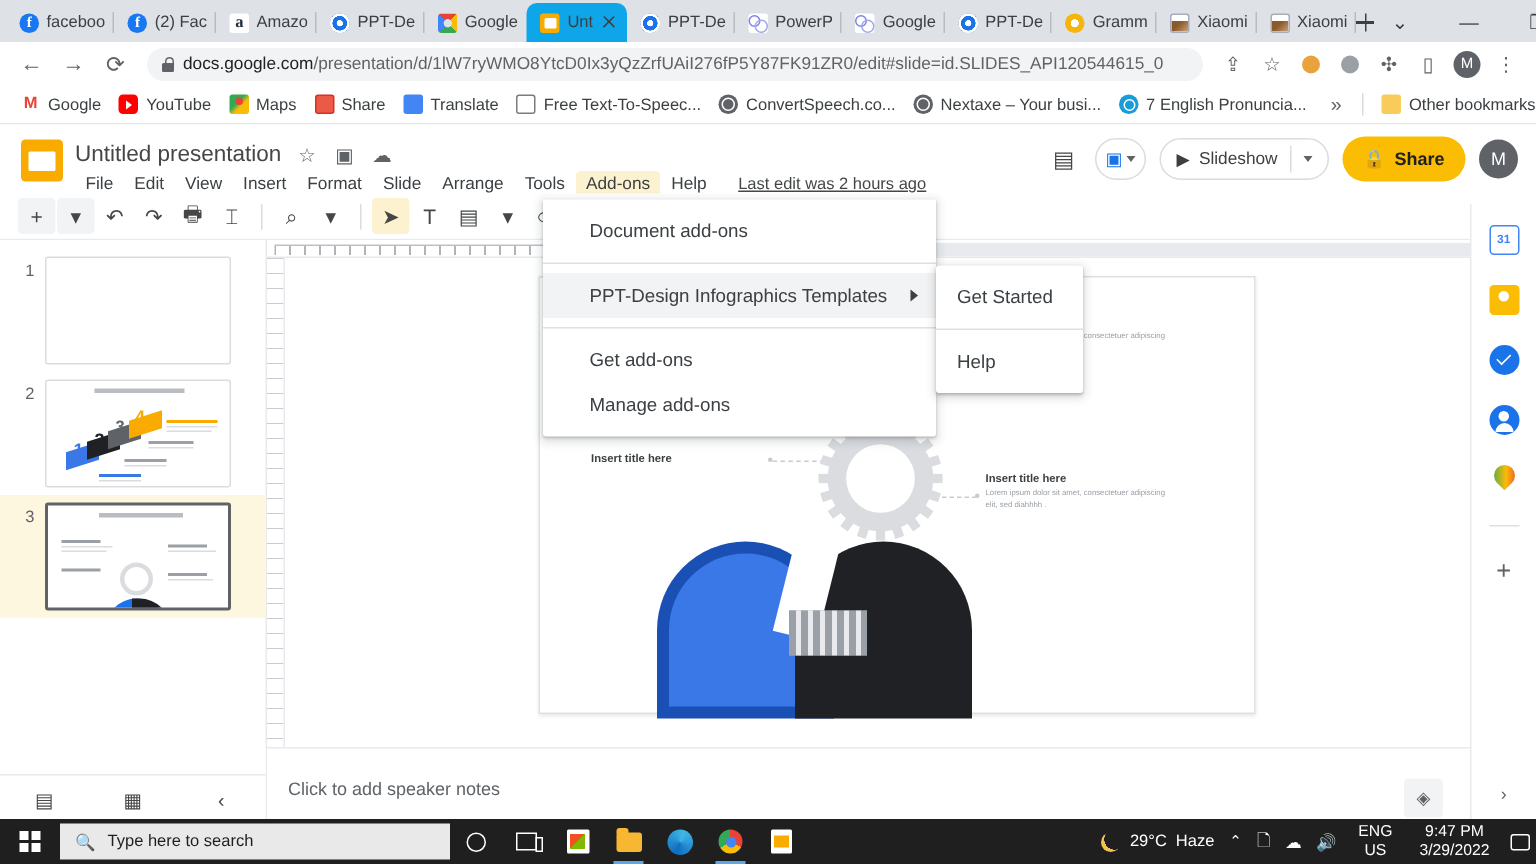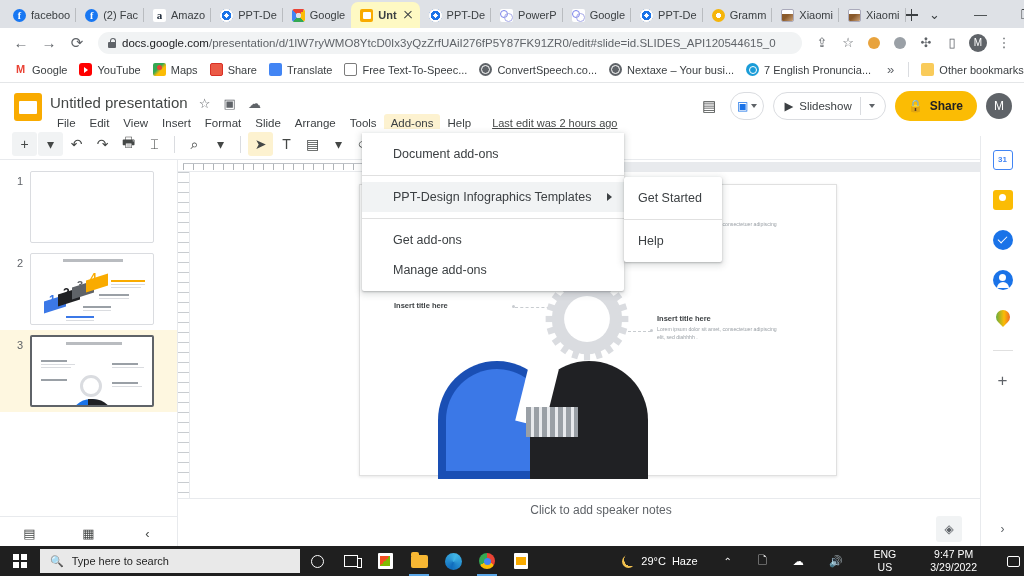--- a/index.html
+++ b/index.html
@@ -18,21 +18,21 @@
     height:28px; background:#dee1e6; display:flex; align-items:flex-end;
     padding-left:4px; position:relative;
   }
   .tab {
     height:26px; display:flex; align-items:center; gap:5px;
     padding:0 6px 0 9px; min-width:0; position:relative;
     border-radius:7px 7px 0 0; font-size:11px; color:#3c4043;
     max-width:74px;
   }
   .tab .tlabel { white-space:nowrap; overflow:hidden; text-overflow:clip; flex:1; }
-  .tab.active { background:#fef9c3; max-width:80px;font-weight:bold; }
+  .tab.active { background:#0ea5e9; max-width:80px; }
   .tab:not(.active)::after{
     content:""; position:absolute; right:0; top:6px; height:14px; width:1px; background:#b9bcc0;
   }
   .tab.nosep::after{ display:none; }
   .fav { width:13px; height:13px; flex:0 0 13px; border-radius:2px; position:relative; }
   .tclose { width:12px; height:12px; flex:0 0 12px; position:relative; }
   .tclose::before,.tclose::after{
     content:""; position:absolute; left:1px; top:5px; width:10px; height:1.4px; background:#3c4043;
   }
   .tclose::before{ transform:rotate(45deg); } .tclose::after{ transform:rotate(-45deg); }
@@ -185,22 +185,22 @@
   .gear { position:absolute; width:88px;height:88px; left:183px; top:90px; }
 
   .scrollbar-v { position:absolute; right:2px; top:16px; width:7px; height:300px; }
   .scrollbar-v i { position:absolute; left:0; top:6px; width:7px; height:148px;
                    background:#dadce0; border-radius:4px; display:block;}
 
   
   .filmbar { height:34px; border-top:1px solid #e8eaed; display:flex; align-items:center;
              justify-content:space-around; background:#fff;}
   .fb-ico { color:#444746; font-size:13px; width:28px; text-align:center; }
-  .notes { flex:1; background:#fff; border-top:1px solid #e8eaed; padding:4px 14px;
-           font-size:12px; color:#5f6368; position:relative;text-align:center;}
+  .notes { flex:1; background:#fff; border-top:1px solid #e8eaed; padding:20px 14px;
+           font-size:12px; color:#5f6368; position:relative;}
   .gs-bottom { display:flex; height:52px; }
   .notes-wrap { flex:1; display:flex; flex-direction:column; }
   .explore { position:absolute; right:62px; bottom:8px; width:26px;height:26px;
       background:#f1f3f4;border-radius:3px;display:flex;align-items:center;justify-content:center;}
 
   
   .rail { width:44px; background:#fff; border-left:1px solid #e8eaed; display:flex;
           flex-direction:column; align-items:center; padding-top:14px; gap:20px;
           position:absolute; right:0; top:136px; bottom:30px;}
   .rail-ico { width:20px;height:20px;border-radius:3px; }
@@ -252,21 +252,21 @@
   .taskbar { position:absolute; left:0; bottom:0; width:1024px; height:30px;
              background:#1f1f1f; display:flex; align-items:center; color:#fff; font-size:11px;}
   .start { width:40px;height:30px;display:flex;align-items:center;justify-content:center;}
   .winlogo{ width:14px;height:14px;display:grid;grid-template-columns:1fr 1fr;
             grid-template-rows:1fr 1fr; gap:1.6px;}
   .winlogo i{ background:#fff; display:block;}
   .tb-search{ width:260px;height:24px;background:#e9e9e9;display:flex;align-items:center;
               gap:8px;padding:0 10px;color:#1f1f1f;font-size:11px;}
   .tbi { width:34px;height:30px;display:flex;align-items:center;justify-content:center; position:relative;}
   .tbi.on::after{content:"";position:absolute;bottom:0;left:7px;right:7px;height:2px;background:#5ba7e8;}
-  .tray { margin-left:auto; display:flex; align-items:center; gap:26px; padding-right:4px; }
+  .tray { margin-left:auto; display:flex; align-items:center; gap:10px; padding-right:4px; }
   .clock { text-align:center; line-height:1.25; font-size:10.5px; padding:0 4px;}
   .weather { display:flex; align-items:center; gap:6px; font-size:11px; }
   .moon { width:13px;height:13px;border-radius:50%;
           background:radial-gradient(circle at 70% 35%, transparent 55%, #f2c14e 56%); }
   .sq-note{ width:13px;height:11px;border:1.4px solid #fff;border-radius:2px;}
   .t-app-edge{ width:17px;height:17px;border-radius:50%;
       background:conic-gradient(from 200deg,#0f6cbd,#41b6e6,#0f6cbd);}
   .t-app-store{ width:15px;height:16px;background:#fff;position:relative;border-radius:1px;}
   .t-app-store::after{content:"";position:absolute;left:2.5px;top:3px;width:10px;height:10px;
       background:linear-gradient(135deg,#f25022 0 50%,#7fba00 0);}

